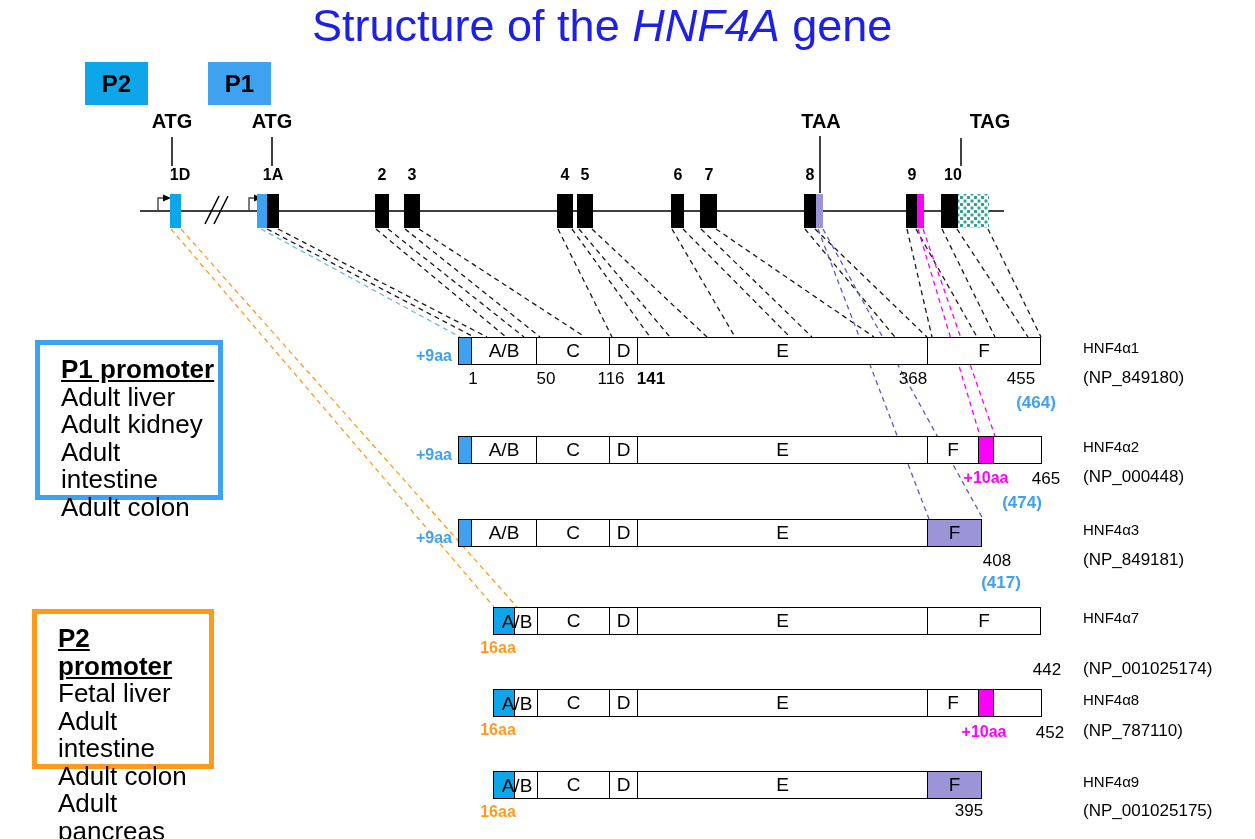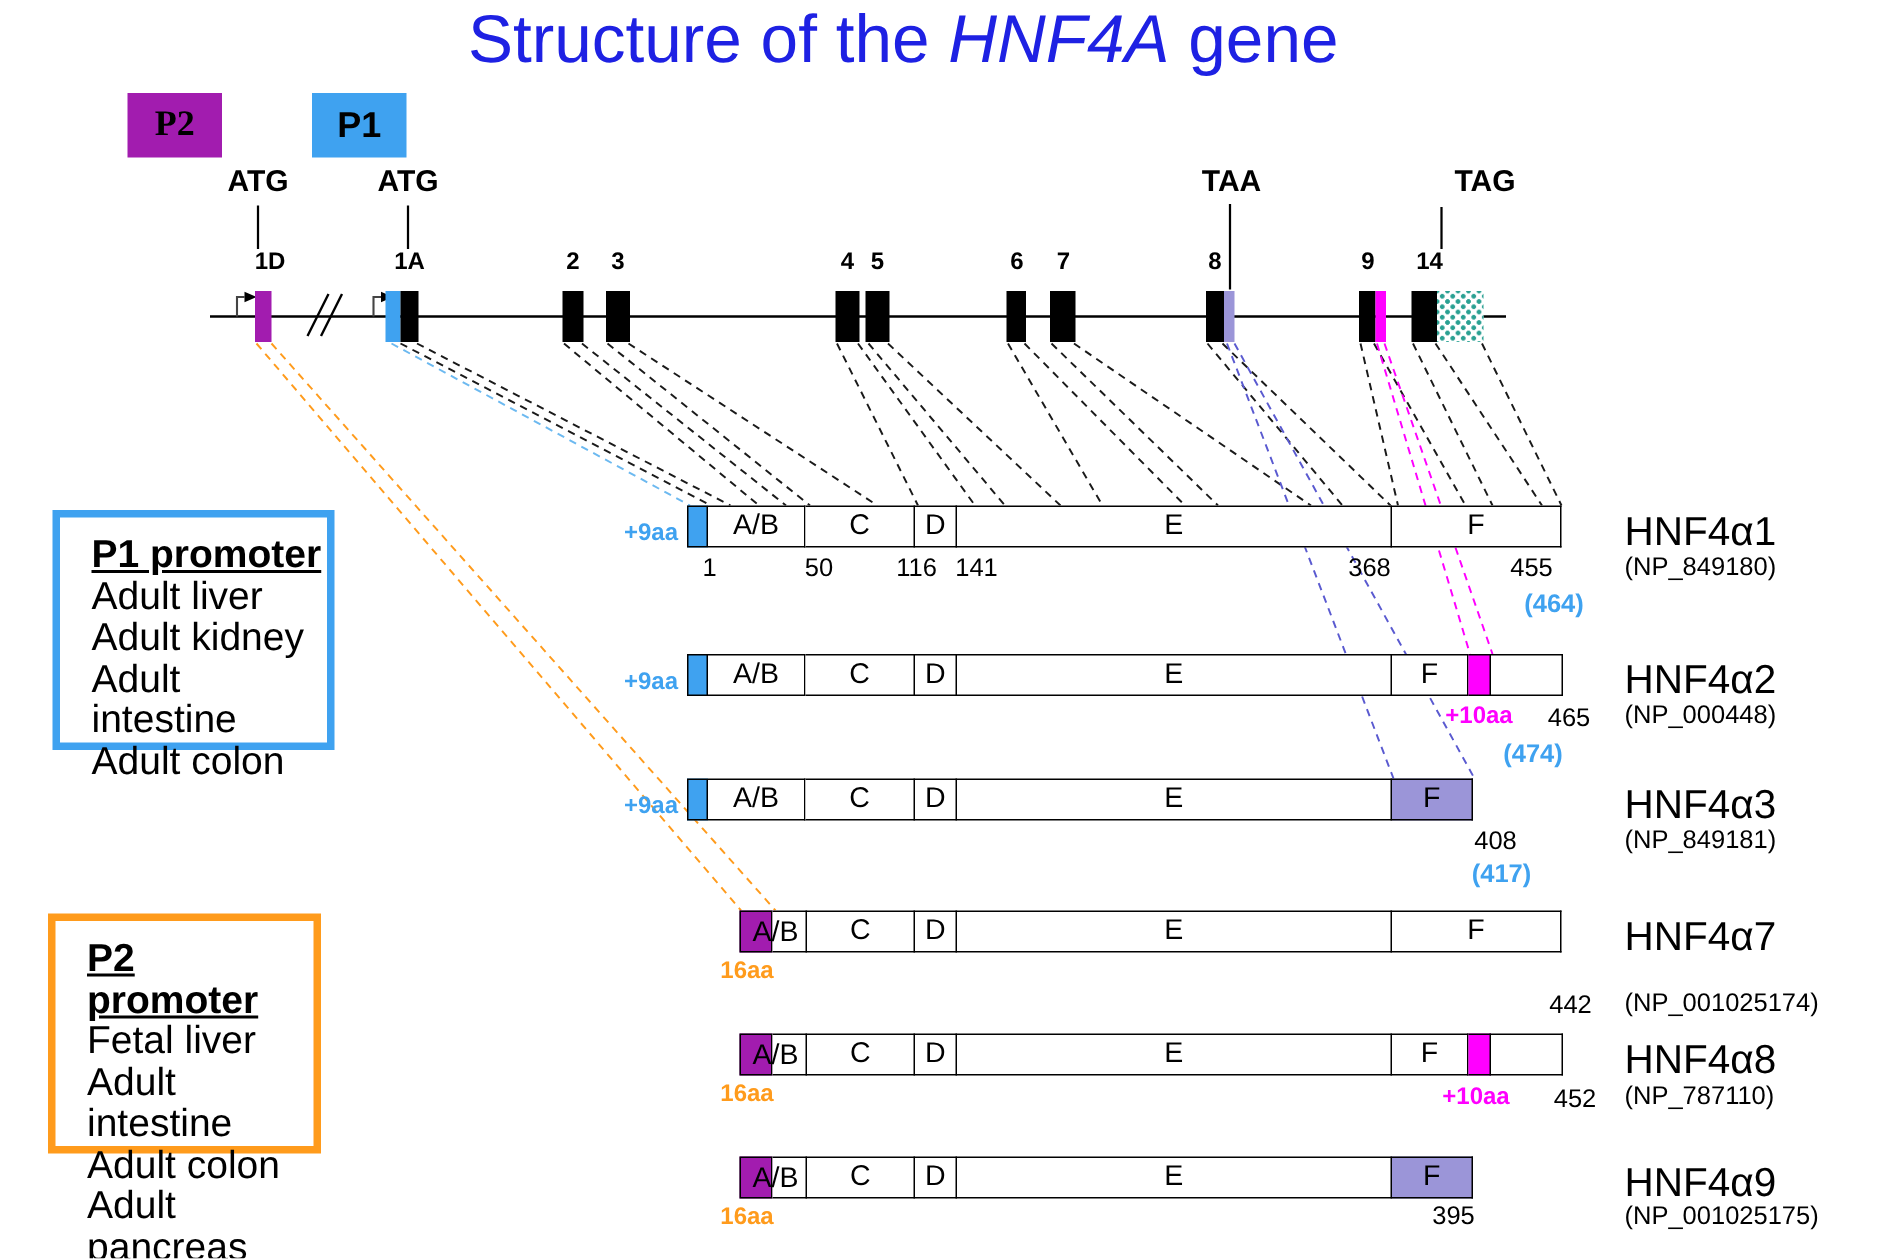--- a/index.html
+++ b/index.html
@@ -22,30 +22,30 @@
            font-size:26px;line-height:27.5px;background:#fff;z-index:3;}
   .infobox .btitle{font-weight:bold;text-decoration:underline;}
   #p1box{border:5px solid #3FA2F0;left:35px;top:340px;}
   #p2box{border:5px solid #FF9B1C;left:32px;top:609px;width:182px;}
   .prow{left:0;top:0;width:1255px;height:0;}
   .seg{position:absolute;height:28px;box-sizing:border-box;background:#fff;
        border:1.5px solid #000;border-left:none;display:flex;align-items:center;
        justify-content:center;font-size:19px;z-index:2;}
   .seg.first{border-left:1.5px solid #000;}
   .f-blue{background:#3FA2F0;}
-  .f-orange{background:#a21caf;font-family:Liberation Serif, serif;}
+  .f-orange{background:#0ea5e9;}
   .f-mag{background:#FF00FF;}
   .f-purple{background:#9B95D8;}
   .abover{z-index:3;font-size:19px;text-align:center;background:transparent;}
   .num{font-size:17px;z-index:3;}
   .altnum{font-size:17px;font-weight:bold;color:#3FA2F0;z-index:3;}
   .aa-blue{font-size:16px;font-weight:bold;color:#3FA2F0;z-index:3;}
   .aa-orange{font-size:16px;font-weight:bold;color:#FF9B1C;z-index:3;}
   .aa-mag{font-size:16px;font-weight:bold;color:#FF00FF;z-index:3;}
-  .isoname{font-size:27px;z-index:3;}
+  .isoname{font-size:15px;z-index:3;}
   .isoacc{font-size:17px;z-index:3;}
   svg{position:absolute;left:0;top:0;z-index:1;}
 </style>
 </head>
 <body>
 
 <div id="canvas">
 
   <div id="title" class="abs"><span>Structure of the </span><span class="gene">HNF4A</span><span> gene</span></div>
 
@@ -60,21 +60,21 @@
   <div class="abs ctr exlab" style="left:180px;">1D</div>
   <div class="abs ctr exlab" style="left:273px;">1A</div>
   <div class="abs ctr exlab" style="left:382px;">2</div>
   <div class="abs ctr exlab" style="left:412px;">3</div>
   <div class="abs ctr exlab" style="left:565px;">4</div>
   <div class="abs ctr exlab" style="left:585px;">5</div>
   <div class="abs ctr exlab" style="left:678px;">6</div>
   <div class="abs ctr exlab" style="left:709px;">7</div>
   <div class="abs ctr exlab" style="left:810px;">8</div>
   <div class="abs ctr exlab" style="left:912px;">9</div>
-  <div class="abs ctr exlab" style="left:953px;">14</div>
+  <div class="abs ctr exlab" style="left:953px;">10</div>
 
   <svg width="1255" height="839">
     <g>
       <line x1="140" y1="211" x2="1004" y2="211" stroke="#000" stroke-width="1.6"></line>
       <line x1="205" y1="224" x2="219" y2="196" stroke="#000" stroke-width="1.6"></line>
       <line x1="214" y1="224" x2="228" y2="196" stroke="#000" stroke-width="1.6"></line>
     </g>
     <g>
       <line x1="172" y1="137" x2="172" y2="166" stroke="#000" stroke-width="1.5"></line>
       <line x1="272" y1="137" x2="272" y2="166" stroke="#000" stroke-width="1.5"></line>
@@ -166,21 +166,21 @@
     <div class="seg" style="left:472px;width:65px;">A/B</div>
     <div class="seg" style="left:537px;width:73px;">C</div>
     <div class="seg" style="left:610px;width:28px;">D</div>
     <div class="seg" style="left:638px;width:290px;">E</div>
     <div class="seg" style="left:928px;width:113px;">F</div>
   </div>
   <div class="abs ctr aa-blue" style="left:434px;top:347px;">+9aa</div>
   <div class="abs ctr num" style="left:473px;top:369px;">1</div>
   <div class="abs ctr num" style="left:546px;top:369px;">50</div>
   <div class="abs ctr num" style="left:611px;top:369px;">116</div>
-  <div class="abs ctr num" style="left:651px;top:369px;">141</div>
+  <div class="abs ctr num" style="left:651px;top:369px;font-weight:bold;">141</div>
   <div class="abs ctr num" style="left:913px;top:369px;">368</div>
   <div class="abs ctr num" style="left:1021px;top:369px;">455</div>
   <div class="abs ctr altnum" style="left:1036px;top:393px;">(464)</div>
   <div class="abs isoname" style="left:1083px;top:339px;">HNF4α1</div>
   <div class="abs isoacc" style="left:1083px;top:368px;">(NP_849180)</div>
 
   <div class="abs prow" style="top:436px;">
     <div class="seg first f-blue" style="left:458px;width:14px;"></div>
     <div class="seg" style="left:472px;width:65px;">A/B</div>
     <div class="seg" style="left:537px;width:73px;">C</div>

